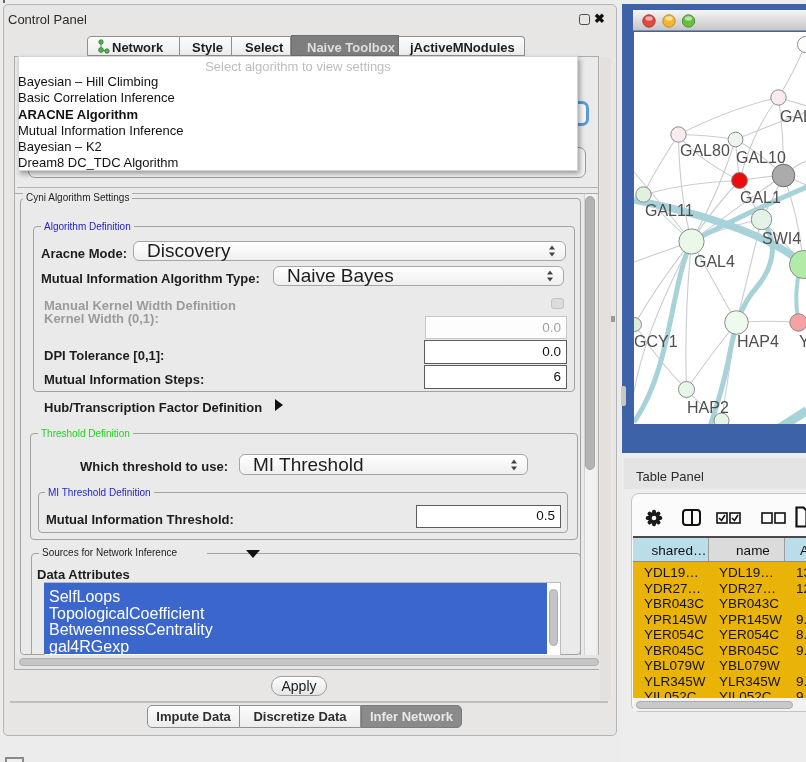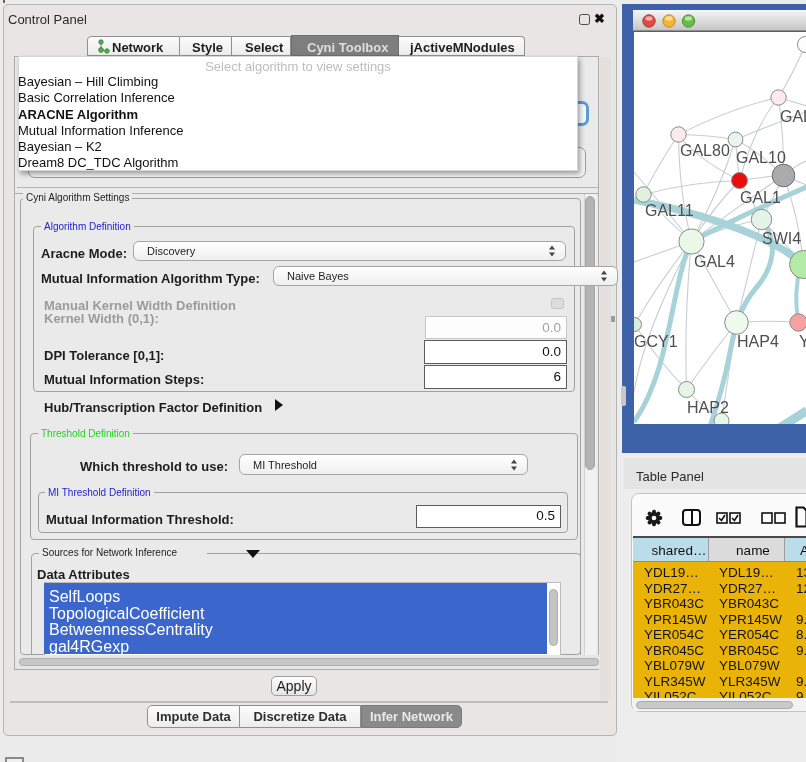--- a/index.html
+++ b/index.html
@@ -2,21 +2,21 @@
 <html><head>
 <meta charset="utf-8">
 <style>
 * { margin:0; padding:0; box-sizing:border-box; }
 html,body { width:806px; height:762px; overflow:hidden; }
 body { font-family:"Liberation Sans", sans-serif; background:#ededed; position:relative; }
 .abs { position:absolute; }
 .b13 { font-size:13px; font-weight:bold; color:#1d1d1d; }
 .grp { position:absolute; border:1px solid #a2a2a2; border-radius:4px; }
 .glab { position:absolute; font-size:10px; background:#eaeaea; padding:0 3px; line-height:13px; }
-.combo { position:absolute; background:linear-gradient(#ffffff,#efefef); border:1px solid #a6a6a6; border-radius:6px; font-size:11px; color:#1d1d1d; }
+.combo { position:absolute; background:linear-gradient(#ffffff,#efefef); border:1px solid #a6a6a6; border-radius:6px; font-size:19px; color:#1d1d1d; }
 .combo .ct { position:absolute; left:13px; top:50%; transform:translateY(-50%); }
 .spin { position:absolute; right:10px; top:50%; transform:translateY(-50%); width:6px; height:11px; }
 .spin .up { position:absolute; top:0; left:0; width:0; height:0; border-left:3px solid transparent; border-right:3px solid transparent; border-bottom:4px solid #444; }
 .spin .dn { position:absolute; bottom:0; left:0; width:0; height:0; border-left:3px solid transparent; border-right:3px solid transparent; border-top:4px solid #444; }
 .tfield { position:absolute; background:#fff; font-size:13.5px; text-align:right; padding-right:5px; }
 .tab { position:absolute; border:1px solid #8f8f8f; background:linear-gradient(#fcfcfc,#ececec); font-size:13px; font-weight:bold; color:#2e2e2e; text-align:center; }
 </style>
 </head>
 <body>
 
@@ -38,21 +38,21 @@
 <svg class="abs" style="left:98px;top:39px;" width="12" height="15" viewBox="0 0 12 15">
   <line x1="3" y1="4" x2="3" y2="11" stroke="#7a7a7a" stroke-width="1"></line>
   <line x1="3" y1="11" x2="9" y2="12" stroke="#7a7a7a" stroke-width="1"></line>
   <circle cx="3" cy="3" r="2.2" fill="#4db34d" stroke="#2e7d2e" stroke-width="0.8"></circle>
   <circle cx="3" cy="11" r="2.4" fill="#4db34d" stroke="#2e7d2e" stroke-width="0.8"></circle>
   <circle cx="9" cy="12" r="2.2" fill="#4db34d" stroke="#2e7d2e" stroke-width="0.8"></circle>
 </svg>
 <div class="abs b13" style="left:112px;top:40px;">Network</div>
 <div class="abs b13" style="left:192px;top:40px;">Style</div>
 <div class="abs b13" style="left:245px;top:40px;">Select</div>
-<div class="abs" style="left:307px;top:40px;font-size:13px;font-weight:bold;color:#dedede;">Cyni Toolbox</div>
+<div class="abs" style="left:307px;top:40px;font-size:13px;font-weight:bold;color:#dedede;">Naive Toolbox</div>
 <div class="abs b13" style="left:410px;top:40px;">jActiveMNodules</div>
 
 <div class="abs" style="left:14px;top:56px;width:585px;height:614px;background:#eaeaea;border:1px solid #acacac;"></div>
 
 <div class="abs" style="left:28px;top:147px;width:558px;height:31px;background:#f4f4f4;border:1px solid #9a9a9a;border-radius:7px;"></div>
 <div class="abs" style="left:600px;top:57px;width:11px;height:643px;background:#e2e1df;"></div>
 <div class="abs" style="left:17px;top:187px;width:582px;height:1px;background:#b4b4b4;"></div>
 
 <div class="abs" style="left:568px;top:101px;width:21px;height:25px;border:3px solid #5a9bd5;border-radius:7px;background:#f6f8fa;"></div>
 
@@ -69,21 +69,21 @@
 
 <div class="abs b13" style="left:41px;top:246px;">Aracne Mode:</div>
 <div class="combo" style="left:133px;top:241px;width:433px;height:20px;">
     <span class="ct">Discovery</span>
     <span class="spin">
       <span class="up"></span>
       <span class="dn"></span>
     </span>
   </div>
 <div class="abs b13" style="left:41px;top:271px;">Mutual Information Algorithm Type:</div>
-<div class="combo" style="left:273px;top:266px;width:345px;height:20px;padding-left:15px;">
+<div class="combo" style="left:273px;top:266px;width:291px;height:20px;padding-left:15px;">
     <span class="ct">Naive Bayes</span>
     <span class="spin">
       <span class="up"></span>
       <span class="dn"></span>
     </span>
   </div>
 <div class="abs b13" style="left:44px;top:298px;color:#9b9b9b;">Manual Kernel Width Definition</div>
 <div class="abs" style="left:551px;top:298px;width:13px;height:11px;background:#dcdcdc;border:1px solid #c3c3c3;border-radius:3px;"></div>
 <div class="abs b13" style="left:44px;top:311px;color:#9b9b9b;">Kernel Width (0,1):</div>
 <div class="tfield" style="left:425px;top:316px;width:142px;height:23px;border:1px solid #c6c6c6;color:#a2a2a2;line-height:21px;background:#fdfdfd;">0.0</div>
@@ -117,21 +117,21 @@
 <div class="abs b13" style="left:37px;top:567px;">Data Attributes</div>
 
 <div class="abs" style="left:44px;top:582px;width:517px;height:74px;background:#ffffff;border:1px solid #bbb;"></div>
 <div class="abs" style="left:44px;top:583px;width:503px;height:71px;background:#3b66cb;"></div>
 <div class="abs" style="left:49px;top:589px;font-size:16px;color:#fff;line-height:16.5px;">SelfLoops<br>TopologicalCoefficient<br>BetweennessCentrality<br>gal4RGexp</div>
 <div class="abs" style="left:549px;top:589px;width:9px;height:57px;background:#c4c4c4;border:1px solid #adadad;border-radius:4.5px;"></div>
 
 <div class="abs" style="left:15px;top:655px;width:584px;height:14px;background:#e6e6e6;"></div>
 <div class="abs" style="left:19px;top:657.5px;width:580px;height:8.5px;background:#c6c6c6;border:1px solid #b0b0b0;border-radius:4.5px;"></div>
 
-<div class="abs" style="left:271px;top:676px;width:46px;height:20px;background:linear-gradient(#fefefe,#e5e5e5);border:1px solid #9d9d9d;border-radius:5px;text-align:center;font-size:14px;color:#1d1d1d;line-height:18px;">Apply</div>
+<div class="abs" style="left:271px;top:676px;width:56px;height:20px;background:linear-gradient(#fefefe,#e5e5e5);border:1px solid #9d9d9d;border-radius:10px;text-align:center;font-size:14px;color:#1d1d1d;line-height:18px;">Apply</div>
 
 <div class="abs" style="left:10px;top:701px;width:598px;height:2px;background:#bfbebc;"></div>
 
 <div class="tab" style="left:147px;top:705px;width:93px;height:23px;border-radius:5px 0 0 5px;line-height:21px;">Impute Data</div>
 <div class="tab" style="left:240px;top:705px;width:121px;height:23px;border-left:none;line-height:21px;">Discretize Data</div>
 <div class="tab" style="left:361px;top:705px;width:101px;height:23px;background:#8a8a8a;border-color:#7b7b7b;color:#e9e9e9;border-radius:0 5px 5px 0;line-height:21px;">Infer Network</div>
 
 <div class="abs" style="left:5px;top:757px;width:19px;height:12px;border:2px solid #8a8a8a;background:#f0f0f0;"></div>
 
 <div class="abs" style="left:611px;top:316px;width:4px;height:6px;background:#9a9a9a;"></div>

